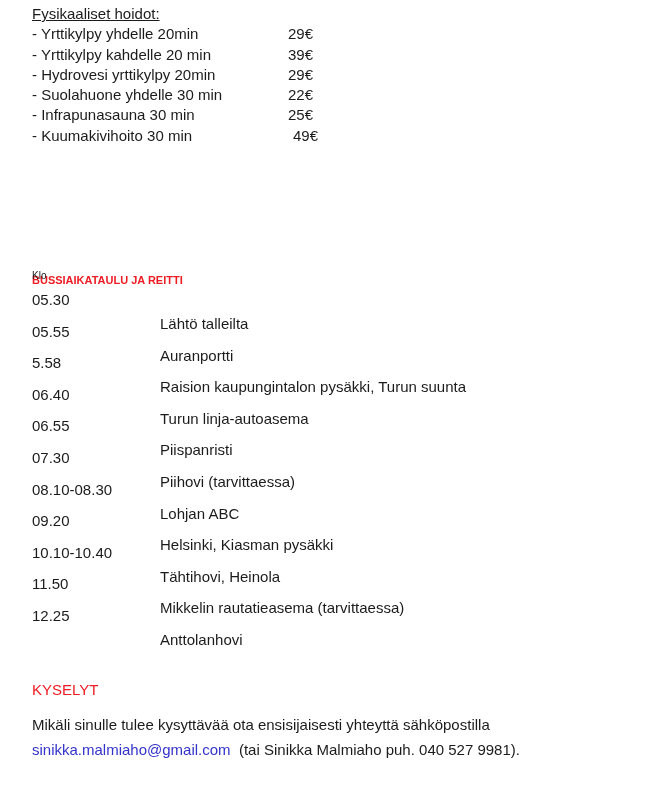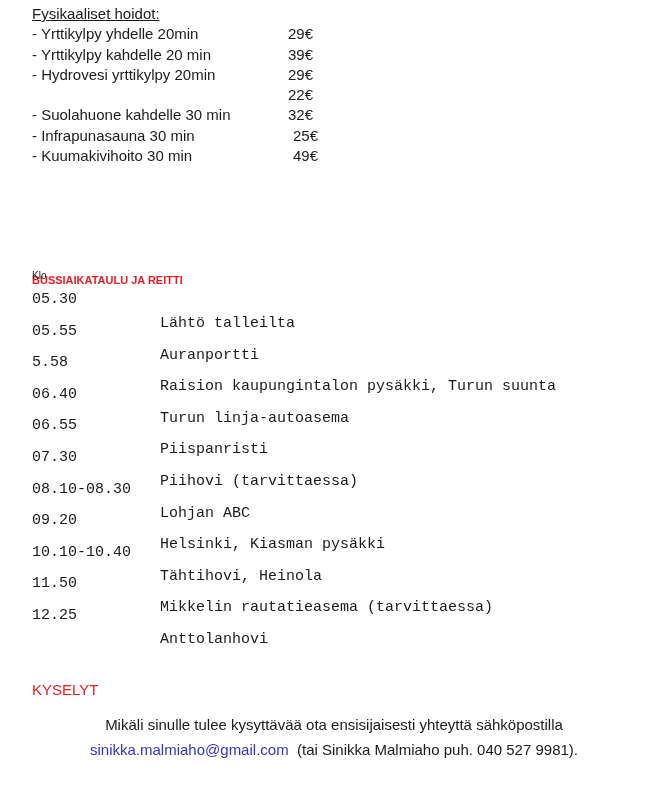--- a/index.html
+++ b/index.html
@@ -41,41 +41,39 @@
   }
   .klo-label {
     position: absolute;
     top: 270px; left: 32px;
     font-size: 10px;
   }
   .bus-rows {
     position: absolute;
     top: 291px; left: 32px; right: 10px;
     font-size: 15px;
-    font-family: Liberation Mono, monospace;
   }
   .bus-row { position: relative; height: 31.6px; white-space: nowrap; }
   .bus-time { position: absolute; left: 0; top: 0; }
   .bus-stop { position: absolute; left: 128px; top: 0; margin-top: 24px; }
 
   
   .kyselyt-heading {
     position: absolute;
     top: 681px; left: 32px;
     color: var(--red, #ed1c24);
     font-weight: normal;
     font-size: 15px;
   }
   .contact {
     position: absolute;
     top: 712px; left: 32px; right: 20px;
     font-size: 15px;
     line-height: 25px;
     white-space: pre-wrap;
-    text-align: center;
   }
   .email-link {
     color: var(--link, #3333cc);
     cursor: pointer;
   }
 </style>
 </head>
 <body style="--red: #ed1c24; --link: #3333cc; --text: #1b1b1b;">
 
 <div class="page">
@@ -93,27 +91,24 @@
           <span class="treatment-label">- Yrttikylpy kahdelle 20 min</span>
           <span class="treatment-price">39€</span>
         </div>
 
         <div class="treatment-row">
           <span class="treatment-label">- Hydrovesi yrttikylpy 20min</span>
           <span class="treatment-price">29€</span>
         </div>
 
         <div class="treatment-row">
+          <span class="treatment-label">- Suolahuone yhdelle 30 min</span>
           <span class="treatment-price">22€</span>
         </div>
 
-        <div class="treatment-row">
-          <span class="treatment-label">- Suolahuone kahdelle 30 min</span>
-          <span class="treatment-price">32€</span>
-        </div>
 
 
         <div class="treatment-row">
           <span class="treatment-label">- Infrapunasauna 30 min</span>
           <span class="treatment-price">25€</span>
         </div>
 
         <div class="treatment-row">
           <span class="treatment-label">- Kuumakivihoito 30 min</span>
           <span class="treatment-price">49€</span>

